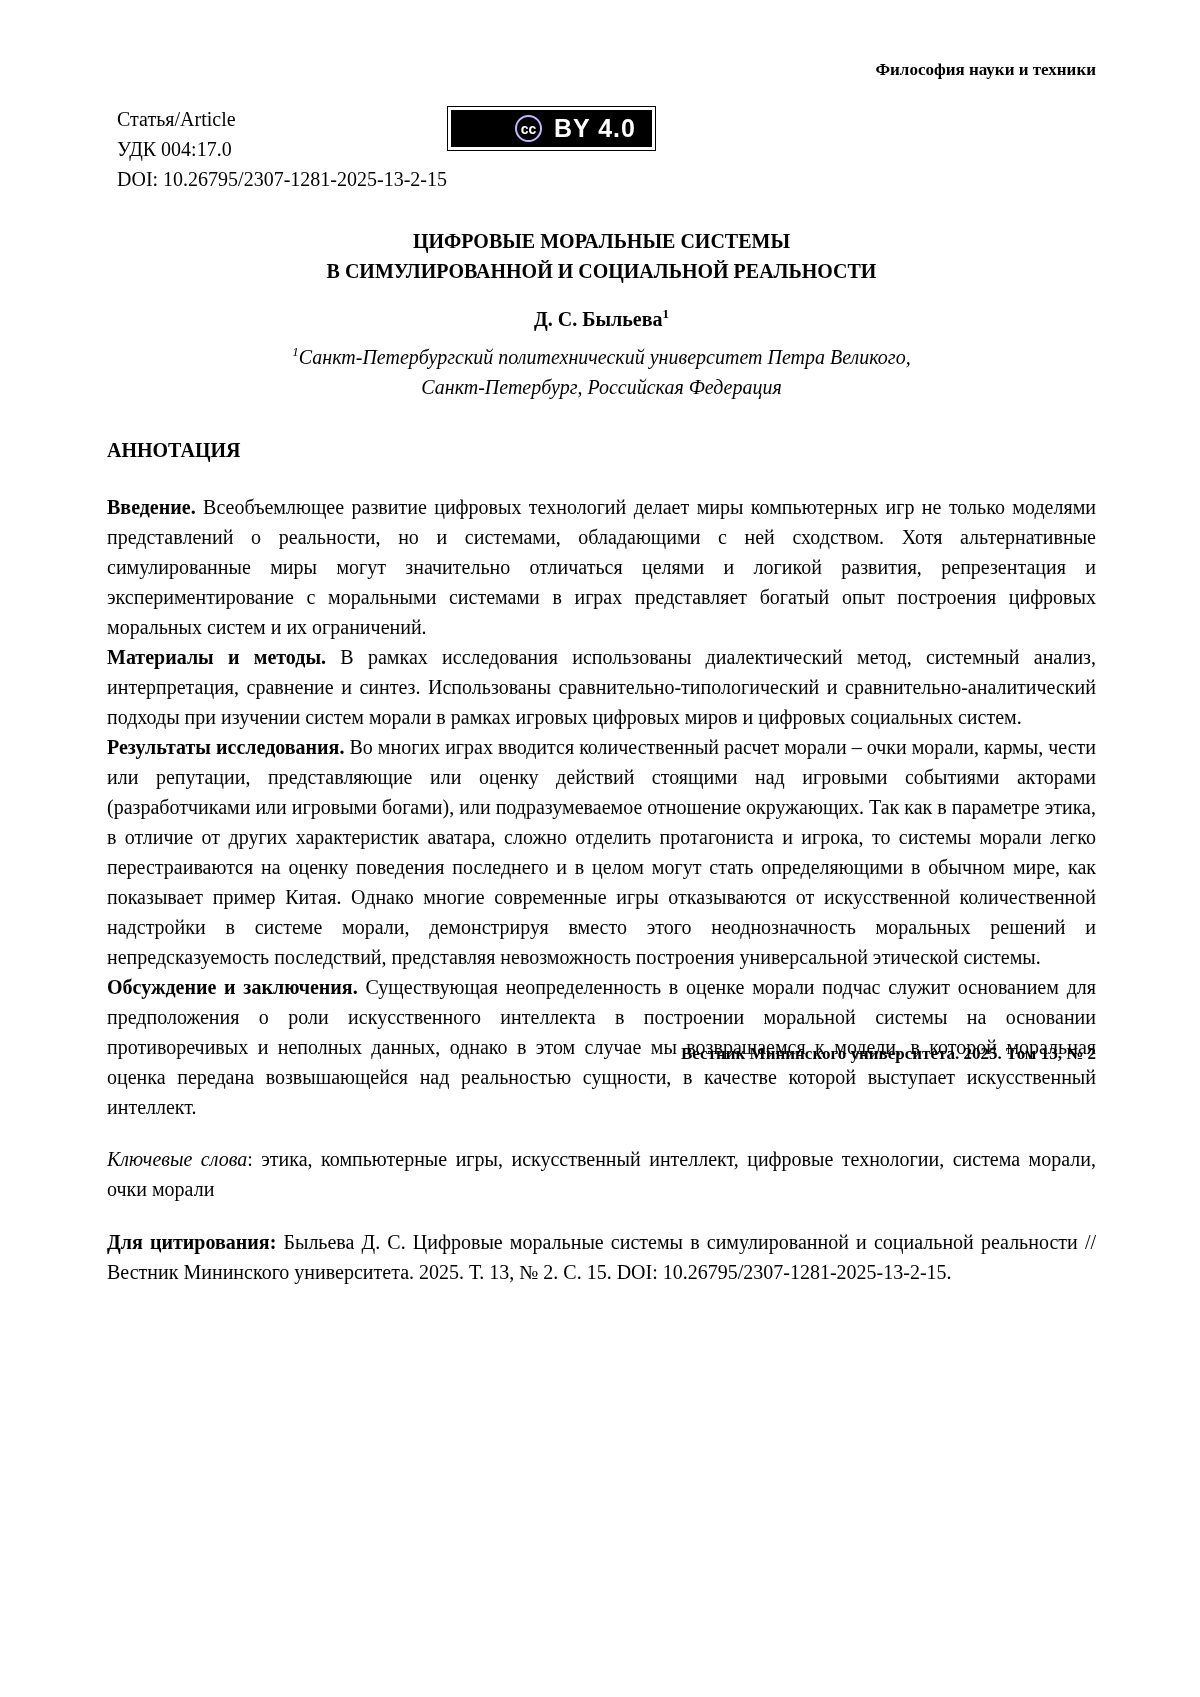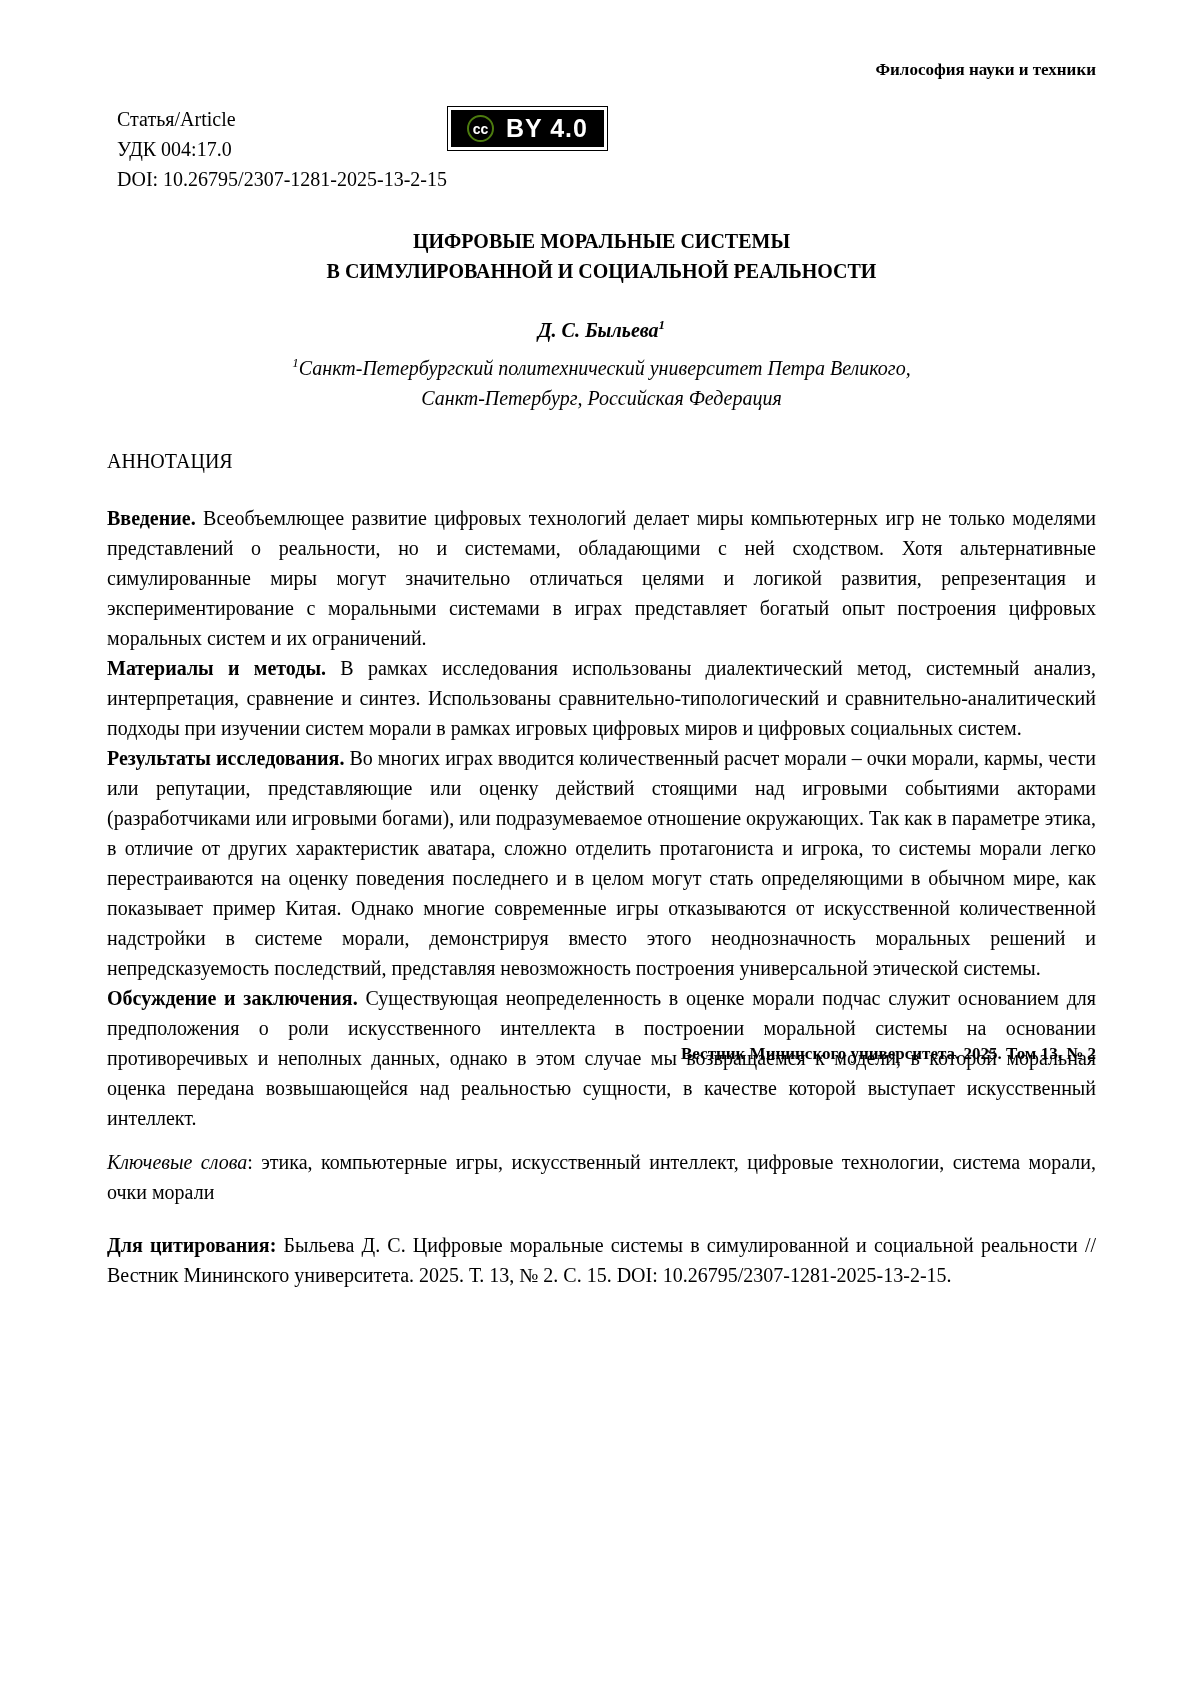--- a/index.html
+++ b/index.html
@@ -20,38 +20,38 @@
   .meta-row { display: flex; justify-content: flex-start; align-items: flex-start; }
   .meta-block { line-height: 30px; padding-left: 10px; }
   .cc-badge { border: 1px solid #000; background: #fff; padding: 3px; margin-top: 2px; }
   .cc-badge-inner {
     background: #000; color: #fff;
     display: flex; align-items: center; gap: 12px;
     padding: 4px 16px;
     font-family: "Liberation Sans", sans-serif;
   }
   .cc-circle {
-    width: 27px; height: 27px; border: 2px solid #4d7c0f; border-radius: 50%;
+    width: 27px; height: 27px; border: 2px solid #c4b5fd; border-radius: 50%;
     display: flex; align-items: center; justify-content: center;
-    font-weight: bold; font-size: 14px; line-height: 1;
+    font-weight: bold; font-size: 14px; line-height: 1; margin-left: 48px;
   }
   .cc-text { font-weight: bold; font-size: 25px; letter-spacing: 1px; }
   .title {
     font-size: 20px; font-weight: bold; text-align: center;
     line-height: 30px; margin: 32px 0 0;
   }
-  .author { text-align: center; font-weight: bold; font-style: italic; margin-top: 23px; line-height: 31px; }
+  .author { text-align: center; font-weight: bold; margin-top: 12px; line-height: 31px; }
   .author sup, .affiliation sup { font-size: 13px; }
   .affiliation { text-align: center; font-style: italic; line-height: 31px; margin-top: 1px; }
-  .abstract-heading { font-size: 20px; font-weight: normal; margin: 32px 0 0; line-height: 30px; }
+  .abstract-heading { font-size: 20px; font-weight: bold; margin: 32px 0 0; line-height: 30px; }
   .para { text-align: justify; line-height: 30px; margin: 0; }
   .first-para { margin-top: 27px; }
   .lead { font-weight: bold; }
   .kw-label { font-style: italic; }
-  .keywords { margin-top: 14px; }
+  .keywords { margin-top: 22px; }
   .citation { margin-top: 23px; }
   .footer {
     position: absolute; right: 104px; bottom: 153px;
     font-weight: bold; font-size: 17px;
   }
 </style>
 </head>
 <body>
 
 <div class="page">

